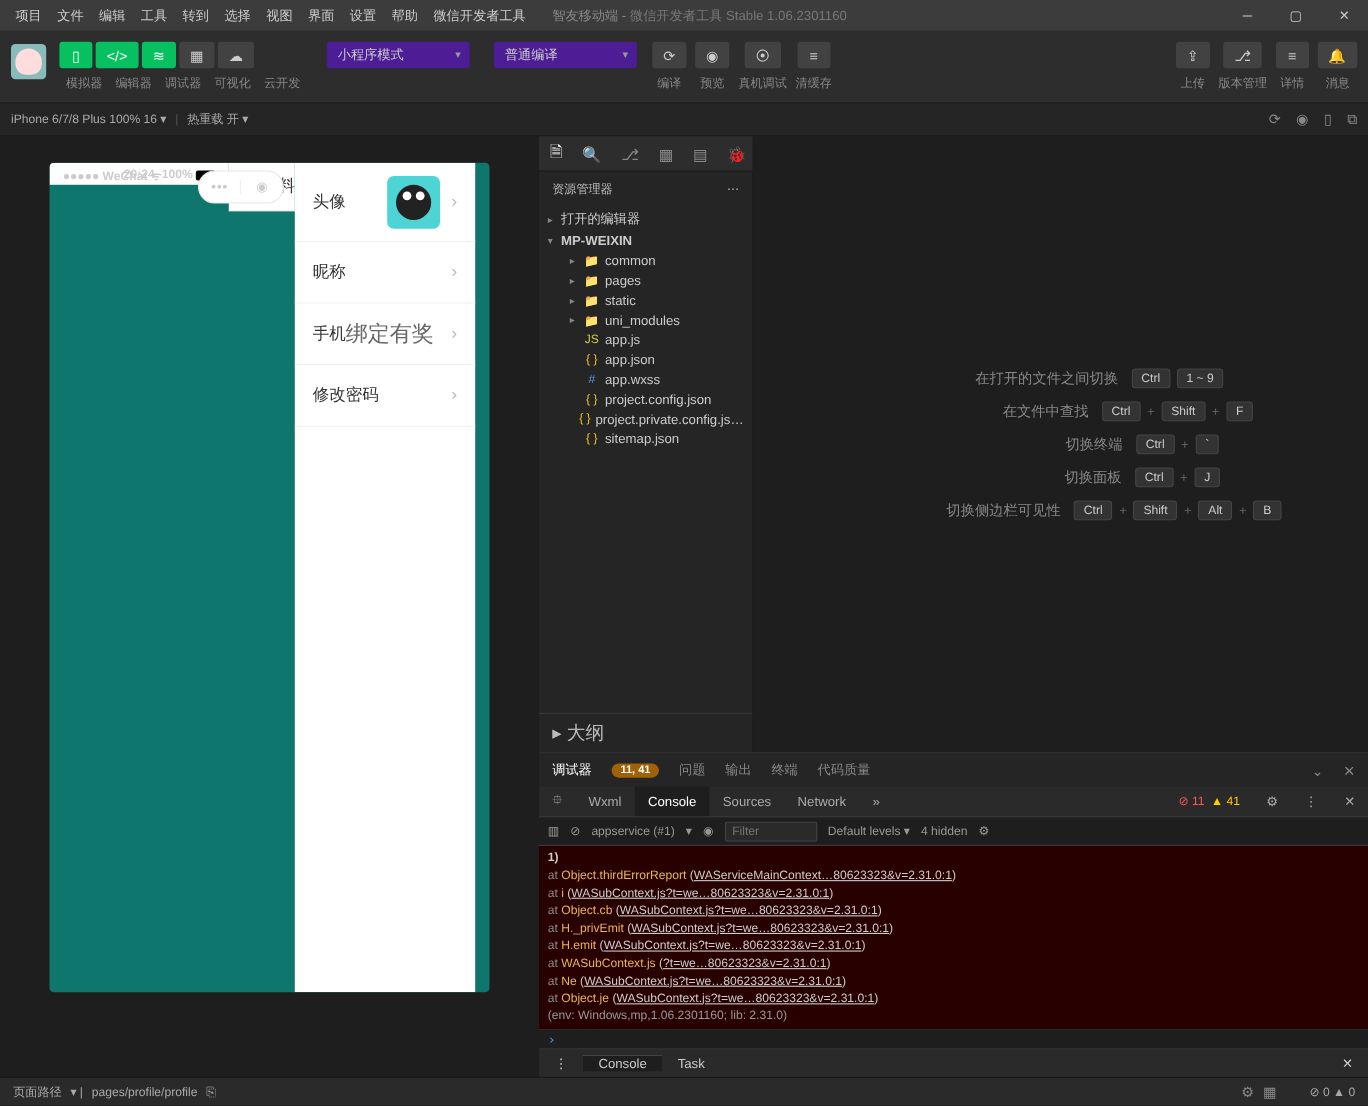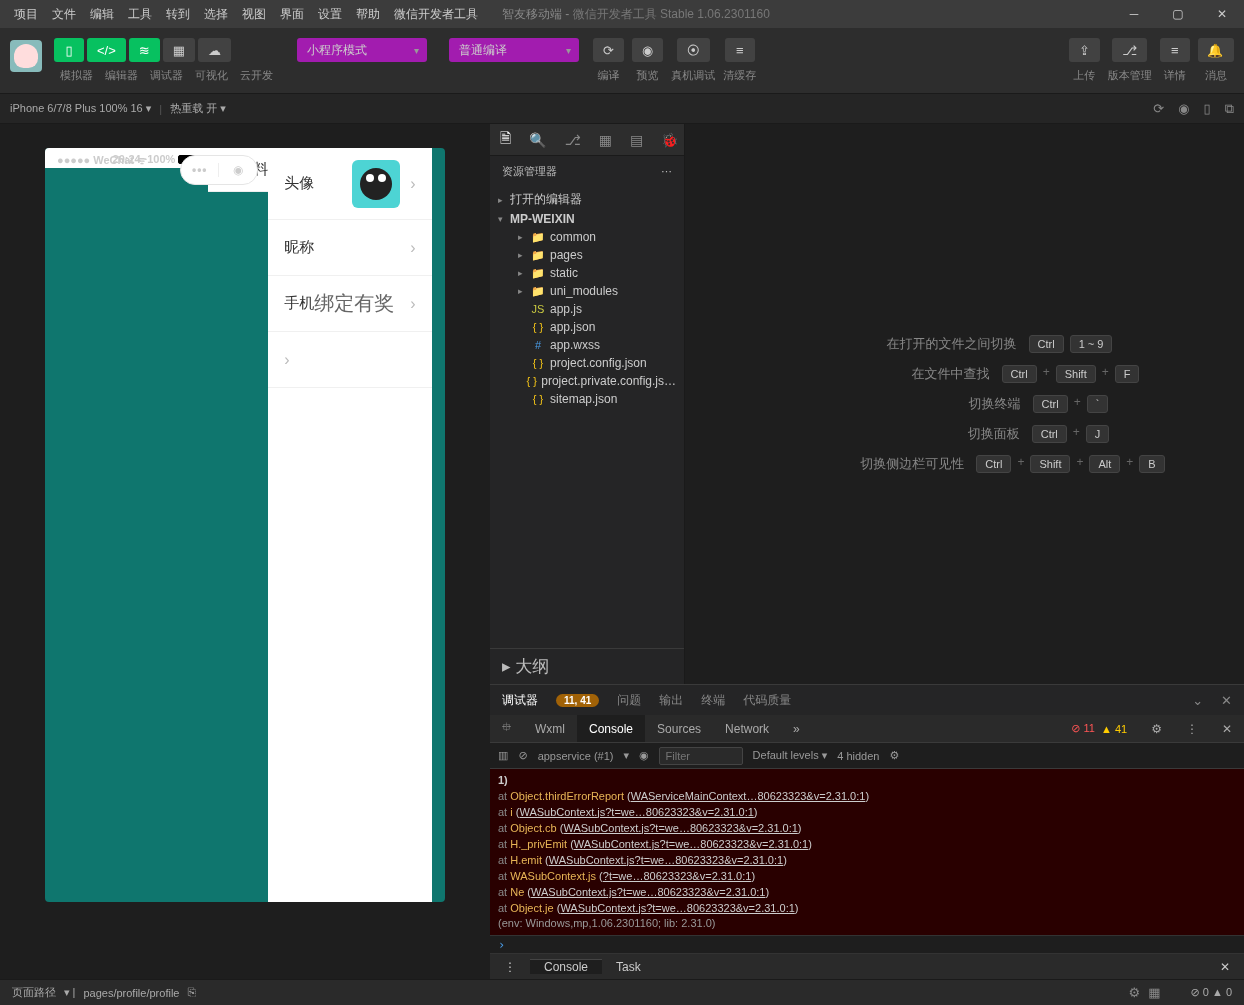--- a/index.html
+++ b/index.html
@@ -16,21 +16,21 @@
 
 .toolbar { height: 66px; background: #2d2d2d; display: flex; align-items: flex-start; padding: 10px 10px 0 10px; border-bottom: 1px solid #1a1a1a; }
 .avatar { width: 32px; height: 32px; border-radius: 4px; background: #8bb; margin-right: 12px; margin-top: 2px; position:relative; overflow:hidden; }
 .avatar::after { content:""; position:absolute; inset:4px; background:#fdd; border-radius:50% 50% 40% 40%; }
 .tool-btns { display: flex; gap: 3px; }
 .tool-btn { padding: 4px 10px; border-radius: 3px; background: #424242; display: flex; align-items: center; justify-content: center; height: 24px; min-width: 30px; color: #ccc; font-size: 13px; }
 .tool-btn.green { background: #07c160; color: #fff; }
 .tool-label { font-size: 11px; color: #888; margin-top: 6px; }
 .tool-labels { display:flex; gap:0; }
 .tool-labels span { font-size:11px; color:#888; padding:6px 6px 0 6px; }
-.tool-select { background: #a21caf; border-radius: 3px; padding: 4px 24px 4px 10px; font-size: 12px; position: relative; height: 24px; display:flex; align-items:center; }
+.tool-select { background: #4c1d95; border-radius: 3px; padding: 4px 24px 4px 10px; font-size: 12px; position: relative; height: 24px; display:flex; align-items:center; }
 .tool-select::after { content:"▾"; position:absolute; right:8px; color:#999; font-size:10px; }
 .toolbar-spacer { flex: 1; }
 .tool-col { display:flex; flex-direction:column; align-items:center; }
 
 
 .devicebar { height: 30px; background: #252525; display: flex; align-items: center; padding: 0 10px; color: #aaa; font-size: 11px; border-bottom: 1px solid #1a1a1a; }
 .devicebar .sep { margin: 0 8px; color: #555; }
 .devicebar-icons { margin-left: auto; display: flex; gap: 14px; color: #888; font-size: 13px; }
 
 
@@ -72,21 +72,21 @@
 .ico.json { color: #f5c518; }
 .ico.wxss { color: #4a9de8; }
 .ind2 { padding-left: 28px; }
 .outline { padding: 6px 12px; font-size: 17px; color: #bbb; border-top: 1px solid #3a3a3a; }
 
 
 .editor { flex: 1; background: #1e1e1e; display: flex; flex-direction: column; }
 .editor-empty { flex: 1; display: flex; flex-direction: column; align-items: center; justify-content: center; color: #555; }
 .hint-row { display: flex; align-items: center; margin: 6px 0; gap: 12px; }
 .hint-label { color: #888; text-align:right; width: 200px; font-size: 13px; }
-.keys { display: flex; gap: 6px; }
+.keys { display: flex; gap: 6px; align-items:center; }
 .key { background: #333; border-radius: 3px; padding: 2px 8px; font-size: 11px; color: #ccc; border:1px solid #444; }
 .keyplus { color: #666; }
 
 
 .debugger { height: 295px; background: #1e1e1e; border-top: 1px solid #3a3a3a; display: flex; flex-direction: column; }
 .dbg-tabs { height: 30px; background: #252526; display: flex; align-items: center; padding: 0 12px; gap: 18px; font-size: 12px; color: #888; }
 .dbg-tabs .active { color: #fff; }
 .badge { background: #a16207; color: #fff; border-radius: 9px; padding: 1px 8px; font-size: 10px; font-weight:600; }
 .dbg-tabs .sp { flex:1; }
 .dbg-tabs .icn { cursor:pointer; font-size:13px; }
@@ -245,20 +245,21 @@
           <div class="phone-item">
             <span class="label">昵称</span>
             <span class="arrow">›</span>
           </div>
           <div class="phone-item">
             <span class="label">手机</span>
             <span class="value">绑定有奖</span>
             <span class="arrow">›</span>
           </div>
           <div class="phone-item">
+            <span class="label">修改密码</span>
             <span class="arrow">›</span>
           </div>
         </div>
     </div>
   </div>
 
   <div style="flex:1;display:flex;flex-direction:column">
     <div style="flex:1;display:flex">
       <div class="explorer">
         <div class="vtabs">

